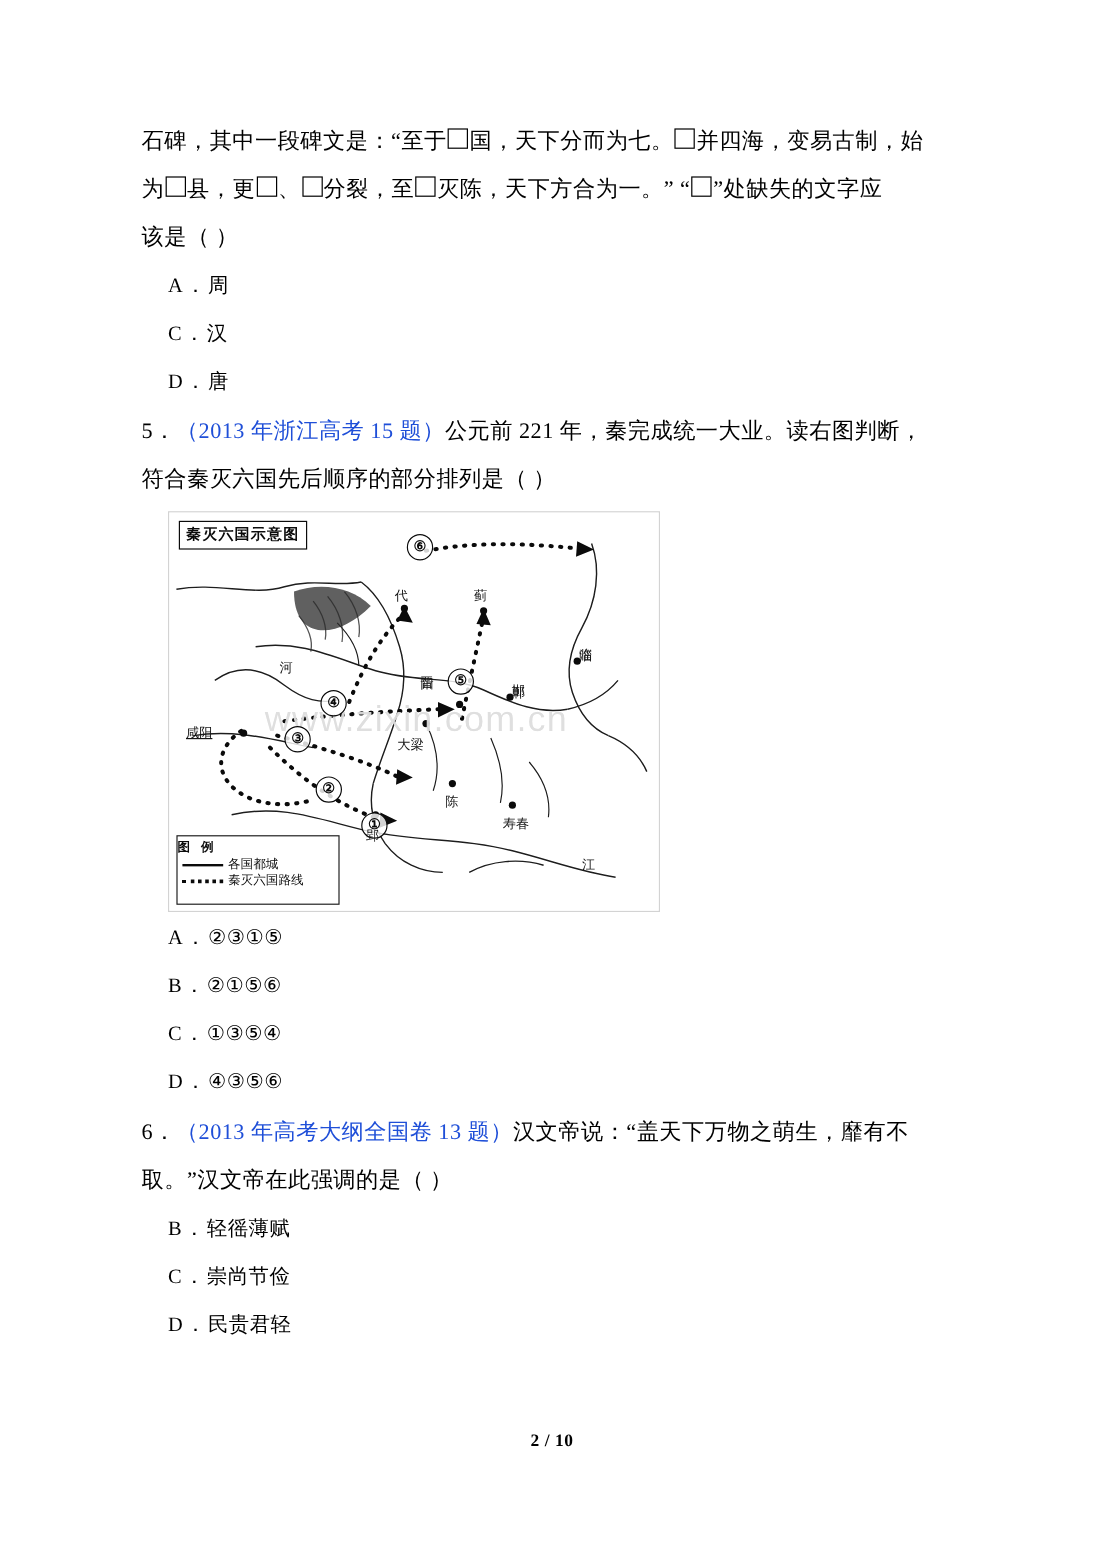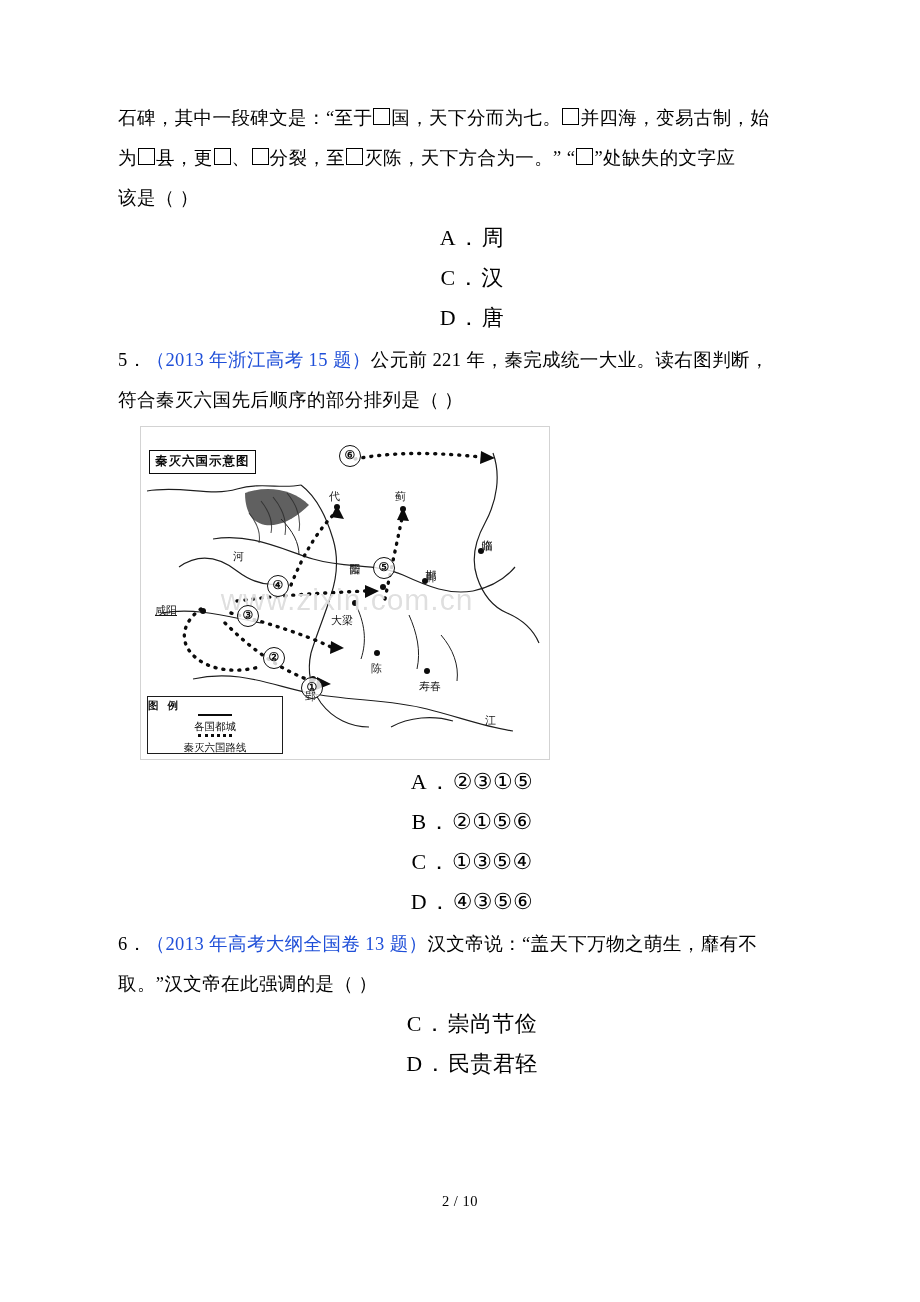--- a/index.html
+++ b/index.html
@@ -24,26 +24,25 @@
   }
   .para {
     font-size: 18.5px;
     line-height: 40px;
     text-align: justify;
     text-justify: inter-ideograph;
     margin: 0;
     letter-spacing: 0.4px;
   }
   .opt {
-    font-size: 22px;
+    font-size: 17px;
     line-height: 40px;
     margin: 0;
     padding-left: 22px;
     letter-spacing: 0.4px;
-    text-align: center;
   }
   .opt .lab {
     letter-spacing: 2px;
   }
   .qnum {
     letter-spacing: 0.4px;
   }
   .src {
     color: #1f4fd8;
   }
@@ -81,21 +80,20 @@
     left: 8px;
     top: 7px;
     font-size: 12.5px;
     font-weight: bold;
     letter-spacing: 1px;
     background: #ffffff;
     border: 1.4px solid #111;
     padding: 2px 5px 3px 5px;
     font-family: "Liberation Sans", sans-serif;
     color: #111;
-    margin-top: 16px;
   }
   .wm {
     position: absolute;
     left: -4px;
     top: 156px;
     width: 420px;
     text-align: center;
     font-family: "Liberation Sans", sans-serif;
     font-size: 30px;
     font-weight: normal;
@@ -122,21 +120,20 @@
     padding-top: 2px;
     font-weight: bold;
     border-bottom: 0;
   }
   .legend .l-row {
     display: flex;
     align-items: center;
     gap: 4px;
     padding: 1px 4px 0 4px;
     line-height: 13px;
-    flex-direction: column;
   }
   .legend .swatch-line {
     display: inline-block;
     width: 34px;
     height: 0;
     border-top: 2px solid #111;
   }
   .legend .swatch-dot {
     display: inline-block;
     width: 34px;
@@ -169,21 +166,21 @@
     letter-spacing: 1px;
   }
   .footer {
     position: absolute;
     left: 0;
     right: 0;
     bottom: 92px;
     text-align: center;
     font-size: 14.5px;
     font-family: "Liberation Serif", serif;
-    font-weight: normal;
+    font-weight: bold;
     color: #000;
     letter-spacing: 0.5px;
   }
   svg.mapsvg {
     position: absolute;
     left: 0;
     top: 0;
   }
 </style>
 </head>
@@ -348,20 +345,23 @@
     </p>
   </div>
 
   <div class="question-block">
     <p class="para">
       <span class="qnum">6．</span><span class="src">（2013 年高考大纲全国卷 13 题）</span><span>汉文帝说：“盖天下万物之萌生，靡有不</span>
     </p>
     <p class="para">取。”汉文帝在此强调的是（    ）</p>
 
     <p class="opt">
+      <span class="lab">B．</span><span>轻徭薄赋</span>
+    </p>
+    <p class="opt">
       <span class="lab">C．</span><span>崇尚节俭</span>
     </p>
     <p class="opt">
       <span class="lab">D．</span><span>民贵君轻</span>
     </p>
   </div>
 
   <div class="footer">2 / 10</div>
 </div>
 

